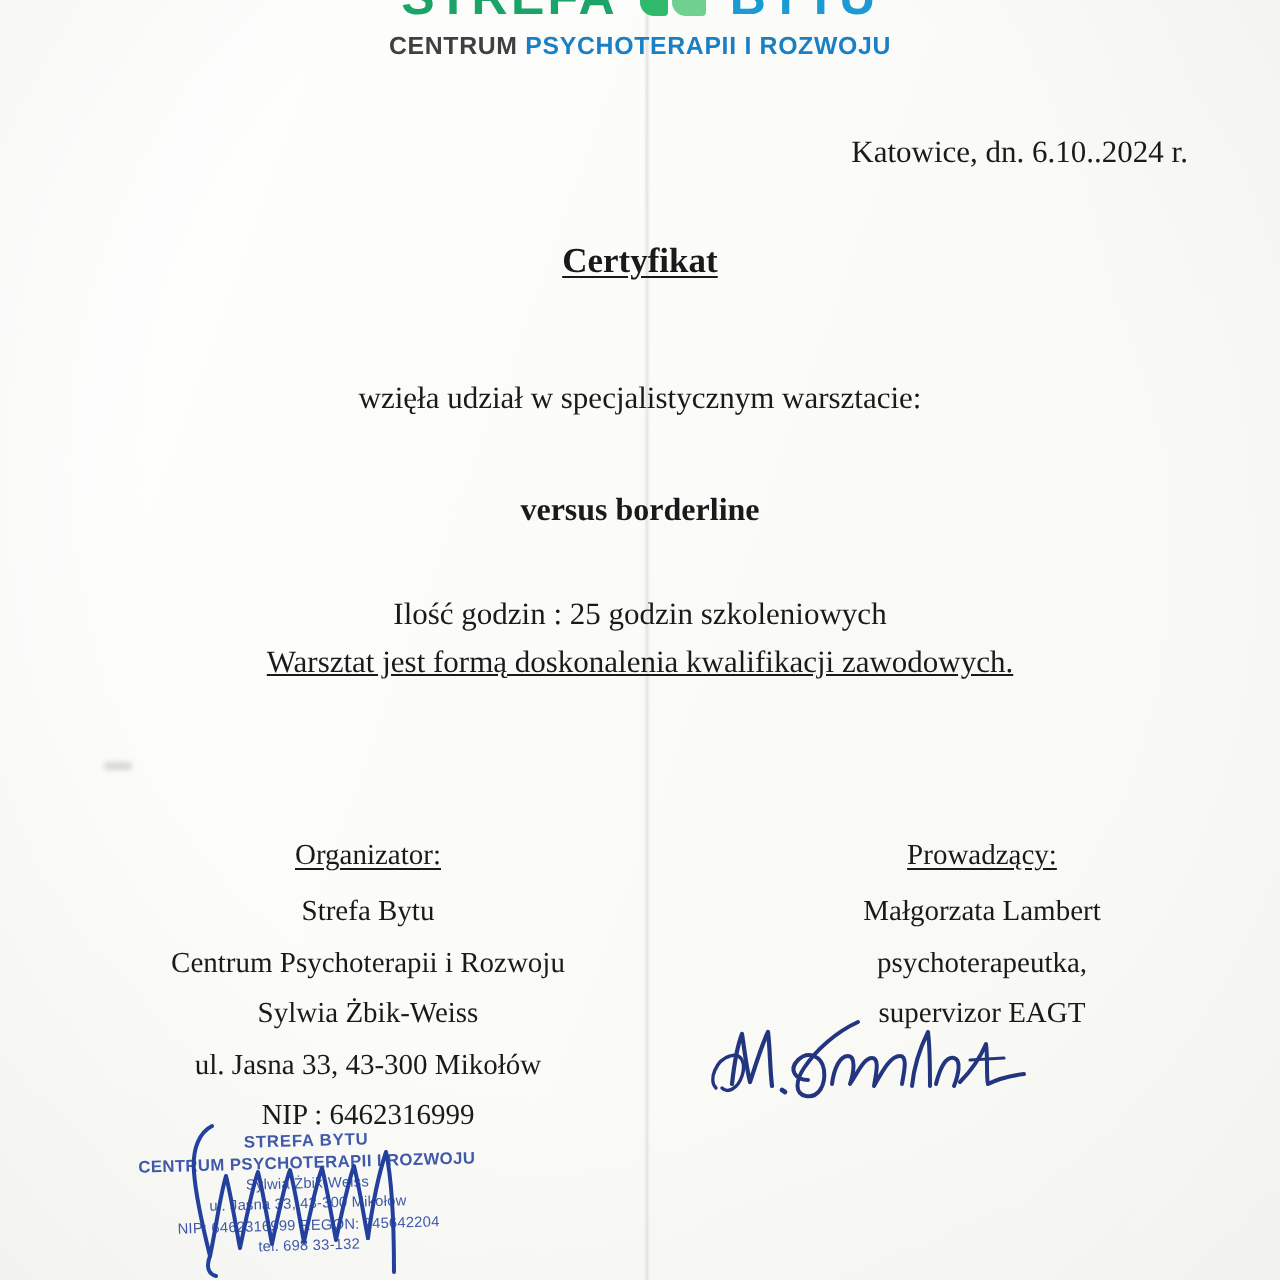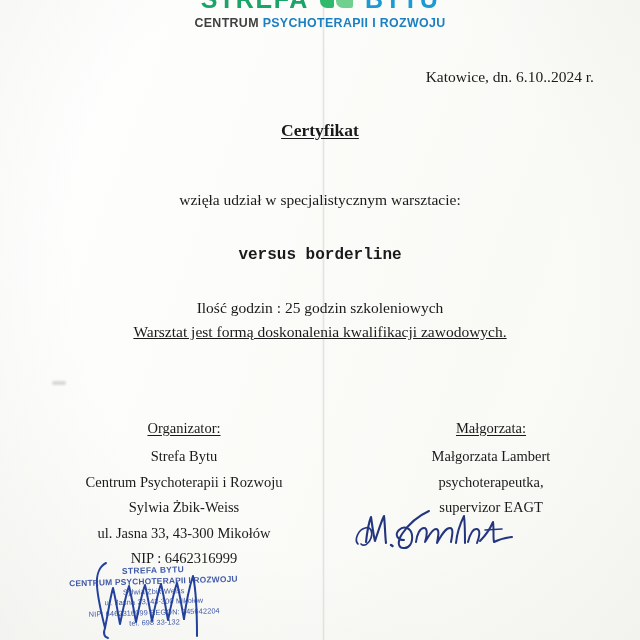--- a/index.html
+++ b/index.html
@@ -102,21 +102,21 @@
     margin-top: 12px;
   }
   .bold { font-weight: bold; }
   .underline { text-decoration: underline; text-underline-offset: 2px; }
 
   #doc-date        { top: 56px; font-size: 15.5px; }
   #doc-title       { top: 120px; font-size: 17.5px; }
   #line-attendee   { top: 164px; font-size: 16px; }
   #line-participated { top: 191px; }
   #line-topic-1    { top: 219px; font-size: 16px; }
-  #line-topic-2    { top: 246px; font-size: 16px; font-family: Liberation Mono, monospace; }
+  #line-topic-2    { top: 246px; font-size: 16px; }
   #line-trainer    { top: 273px; font-size: 16px; }
   #line-hours      { top: 299px; }
   #line-footnote   { top: 323px; text-decoration: underline; }
 
   
   #signature-area {
     position: absolute;
     left: 0;
     top: 416px;
     width: 640px;
@@ -228,21 +228,21 @@
     <div class="sig-block" id="organizer-block">
       <div class="sig-heading">Organizator:</div>
       <div>Strefa Bytu</div>
       <div>Centrum Psychoterapii i Rozwoju</div>
       <div>Sylwia Żbik-Weiss</div>
       <div>ul. Jasna 33, 43-300 Mikołów</div>
       <div>NIP : 6462316999</div>
     </div>
 
     <div class="sig-block" id="presenter-block">
-      <div class="sig-heading">Małgorzata:</div>
+      <div class="sig-heading">Prowadzący:</div>
       <div>Małgorzata Lambert</div>
       <div>psychoterapeutka,</div>
       <div>supervizor  EAGT</div>
     </div>
 
   </div>
 
   <svg id="presenter-signature" viewBox="0 0 170 62">
     <g fill="none" stroke="#24357f" stroke-linecap="round" stroke-linejoin="round">
       <path d="M6 44 C2 40, 6 30, 13 28 C19 26, 21 32, 19 38 C17 44, 12 47, 9 44" stroke-width="1.7"></path>

